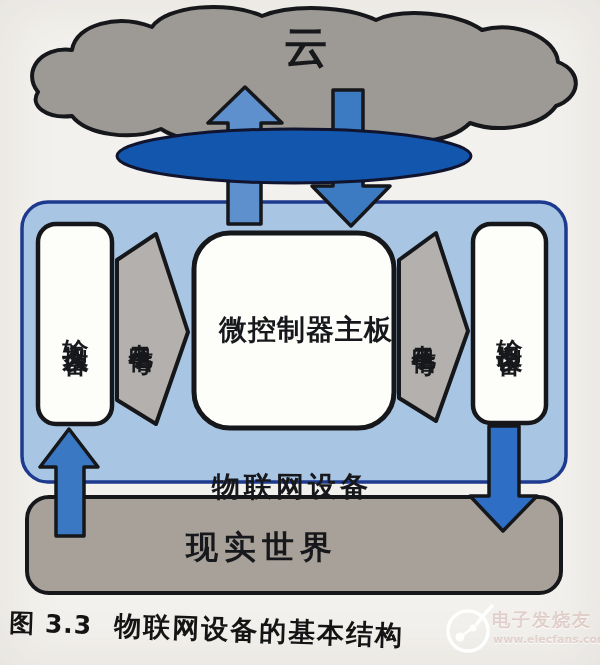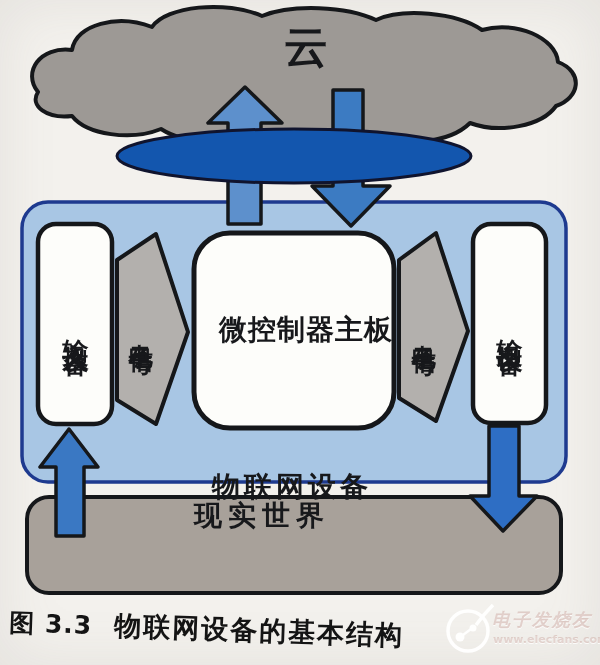--- a/index.html
+++ b/index.html
@@ -20,21 +20,21 @@
     position:absolute;left:10px;top:604px;z-index:5;
     transform:rotate(2deg);transform-origin:left top;
     color:#141414;font-weight:bold;white-space:nowrap;
   }
   #caption .fig-no{font-size:25px;letter-spacing:1px;}
   #caption .fig-title{font-size:27px;margin-left:22px;letter-spacing:2px;}
   .wm-text{
     position:absolute;z-index:4;font-weight:bold;white-space:nowrap;
     color:rgba(204,172,164,0.55);text-shadow:0 1px 0 rgba(255,255,255,0.8);
   }
-  #wm-brand{left:492px;top:608px;font-size:18px;letter-spacing:2px;font-style:italic;}
+  #wm-brand{left:492px;top:608px;font-size:18px;letter-spacing:2px;}
   #wm-site{left:493px;top:633px;font-size:11px;font-weight:bold;color:rgba(204,172,164,0.5);}
 </style>
 </head>
 <body>
 
 <div id="stage">
 
   <svg id="diagram-svg" width="600" height="665" viewBox="0 0 600 665">
 
     <path fill="#9d9995" stroke="#15171a" stroke-width="4" stroke-linejoin="round" d="M 38 92
@@ -93,21 +93,21 @@
   <div class="label vert" style="left:140px;top:330px;font-size:24px;letter-spacing:3px;">电子信号</div>
 
   <div class="label" style="left:306px;top:330px;font-size:28px;letter-spacing:1px;">微控制器主板</div>
 
   <div class="label vert" style="left:423px;top:331px;font-size:24px;letter-spacing:3px;">电子信号</div>
 
   <div class="label vert" style="left:509px;top:326px;font-size:26px;letter-spacing:4px;">输出设备</div>
 
   <div class="label" style="left:292px;top:458px;font-size:28px;letter-spacing:4px;margin-top:29px;">物联网设备</div>
 
-  <div class="label" style="left:262px;top:516px;font-size:28px;letter-spacing:6px;">现实世界</div>
+  <div class="label" style="left:262px;top:547px;font-size:32px;letter-spacing:6px;">现实世界</div>
 
   <div id="caption">
     <span class="fig-no">图 3.3</span><span class="fig-title">物联网设备的基本结构</span>
   </div>
 
   <div class="wm-text" id="wm-brand">电子发烧友</div>
   <div class="wm-text" id="wm-site">www.elecfans.com</div>
 
 </div>
 

